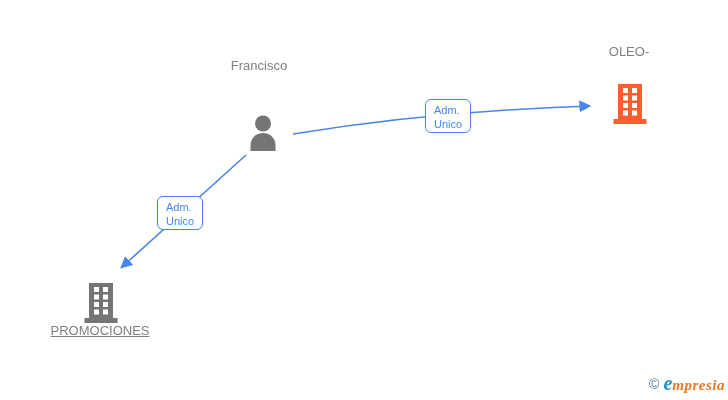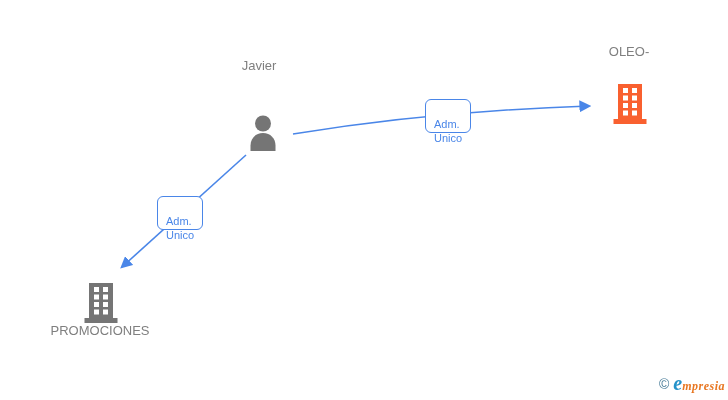--- a/index.html
+++ b/index.html
@@ -17,48 +17,48 @@
   .node-label div { white-space:pre;text-align:center; }
 
   .node-icon { position:absolute; }
   .icon-gray { color:#757575; }
   .icon-orange { color:#f9602f; }
 
   .edge-label {
     position:absolute; width:46px; height:34px; box-sizing:border-box;
     background:#ffffff; border:1.5px solid #4a86e8; border-radius:6px;
     color:#4a86e8; font-size:11px; line-height:14px;
-    padding:17px 0 0 8px; cursor:pointer;
+    padding:3px 0 0 8px; cursor:pointer;
   }
 
   .brand {
     position:absolute; right:3px; bottom:5px; white-space:nowrap;
     font-family:"Liberation Serif", serif;
   }
   .brand .copy { color:#4a7d99; font-size:14px; font-family:"Liberation Sans", sans-serif; vertical-align:1px; }
   .brand .e    { color:#2592c9; font-size:20px; font-style:italic; font-weight:bold; }
-  .brand .rest { color:#e87722; font-size:12px; font-style:italic; font-weight:bold; letter-spacing:0.5px; }
+  .brand .rest { color:#e87722; font-size:15px; font-style:italic; font-weight:bold; letter-spacing:0.5px; }
 </style>
 </head>
 <body>
 
 <div class="canvas">
 
   <svg class="edges" width="728" height="400">
     <defs>
       <marker id="arrow" viewBox="0 0 10 10" refX="8" refY="5" markerWidth="7.5" markerHeight="7.5" orient="auto-start-reverse">
         <path d="M0,0 L10,5 L0,10 z" fill="#4a86e8"></path>
       </marker>
     </defs>
     <path class="edge" d="M293,134 Q435,111 589,106" marker-end="url(#arrow)"></path>
     <path class="edge" d="M246,155 L122,267" marker-end="url(#arrow)"></path>
   </svg>
 
   <div class="node-label" style="left:189px; top:58px; width:140px;">
-    <div>Javier</div>
+    <div>Francisco</div>
   </div>
   <svg class="node-icon icon-gray" style="left:246px; top:114px;" width="34" height="37" viewBox="0 0 34 37">
     <circle cx="17" cy="9.5" r="8" fill="currentColor"></circle>
     <path d="M17 19 C9.5 19 4.5 24.5 4.5 31.5 L4.5 37 L29.5 37 L29.5 31.5 C29.5 24.5 24.5 19 17 19 Z" fill="currentColor"></path>
   </svg>
 
   <div class="node-label" style="left:569px; top:44px; width:120px;">
     <div>OLEO-</div>
   </div>
   <svg class="node-icon icon-orange" style="left:612px; top:84px;" width="36" height="40" viewBox="0 0 36 40">
@@ -79,21 +79,21 @@
     <rect x="6" y="0" width="24" height="35" fill="currentColor"></rect>
     <rect x="11" y="4" width="5" height="5" fill="#ffffff"></rect>
     <rect x="20" y="4" width="5" height="5" fill="#ffffff"></rect>
     <rect x="11" y="11.5" width="5" height="5" fill="#ffffff"></rect>
     <rect x="20" y="11.5" width="5" height="5" fill="#ffffff"></rect>
     <rect x="11" y="19" width="5" height="5" fill="#ffffff"></rect>
     <rect x="20" y="19" width="5" height="5" fill="#ffffff"></rect>
     <rect x="11" y="26.5" width="5" height="5" fill="#ffffff"></rect>
     <rect x="20" y="26.5" width="5" height="5" fill="#ffffff"></rect>
   </svg>
-  <div class="node-label" style="left:30px; top:323px; width:140px;">
+  <div class="node-label" style="left:30px; top:323px; width:140px;text-decoration:underline;">
     <div>PROMOCIONES</div>
   </div>
 
   <div class="edge-label" style="left:425px; top:99px;">
     <div>Adm.</div>
     <div>Unico</div>
   </div>
   <div class="edge-label" style="left:157px; top:196px;">
     <div>Adm.</div>
     <div>Unico</div>

